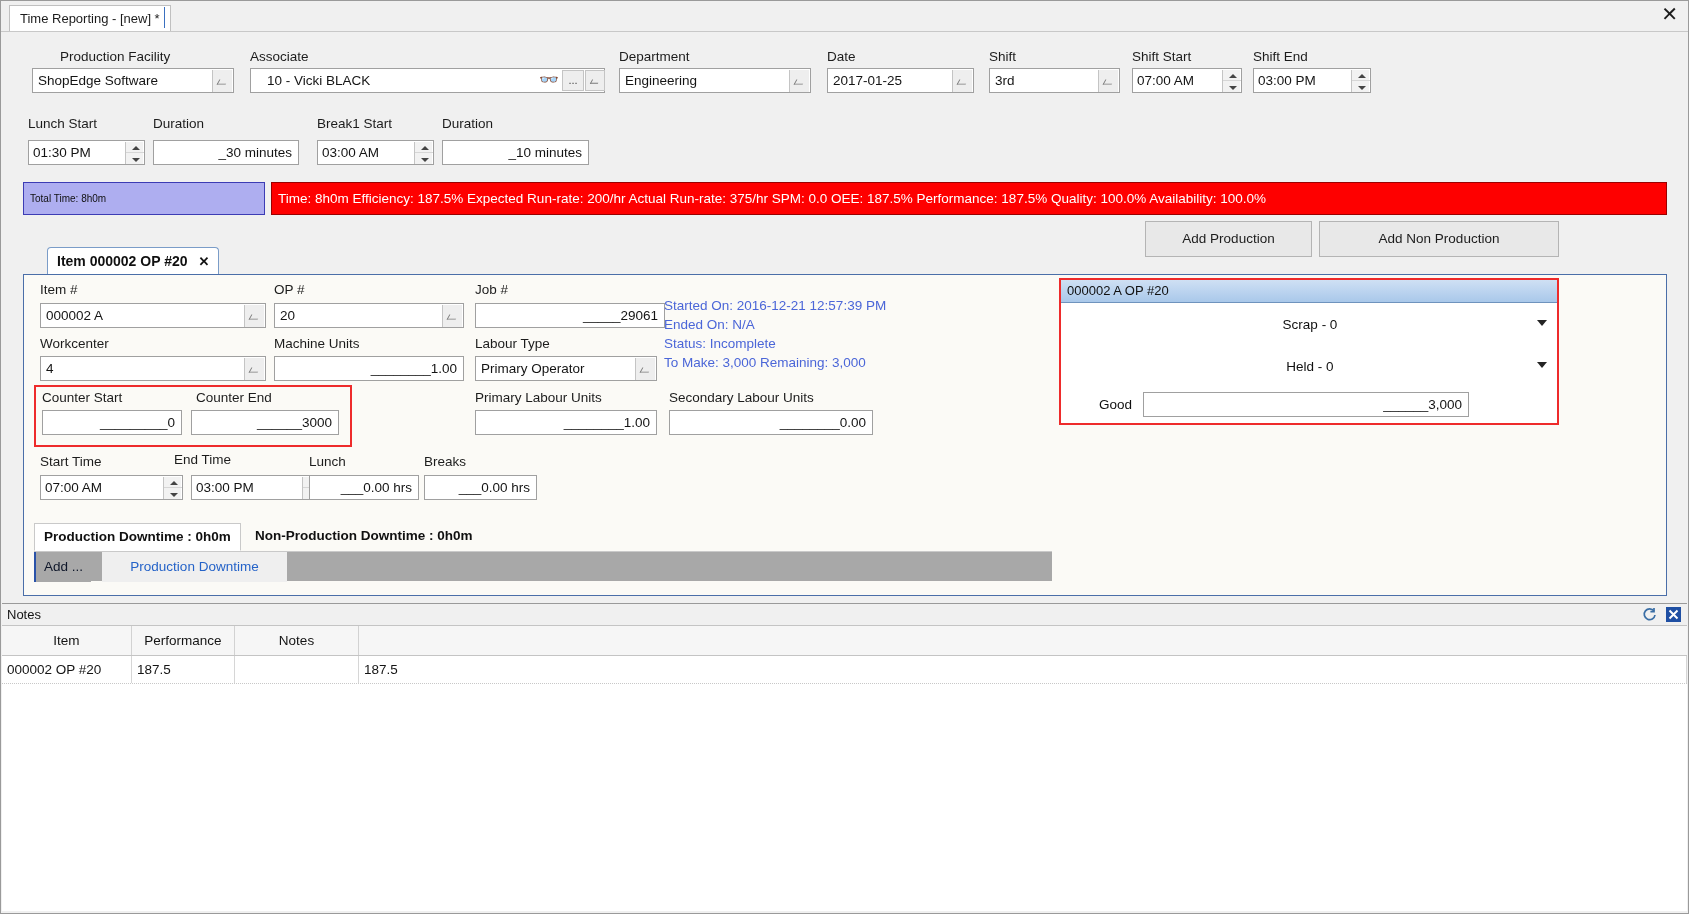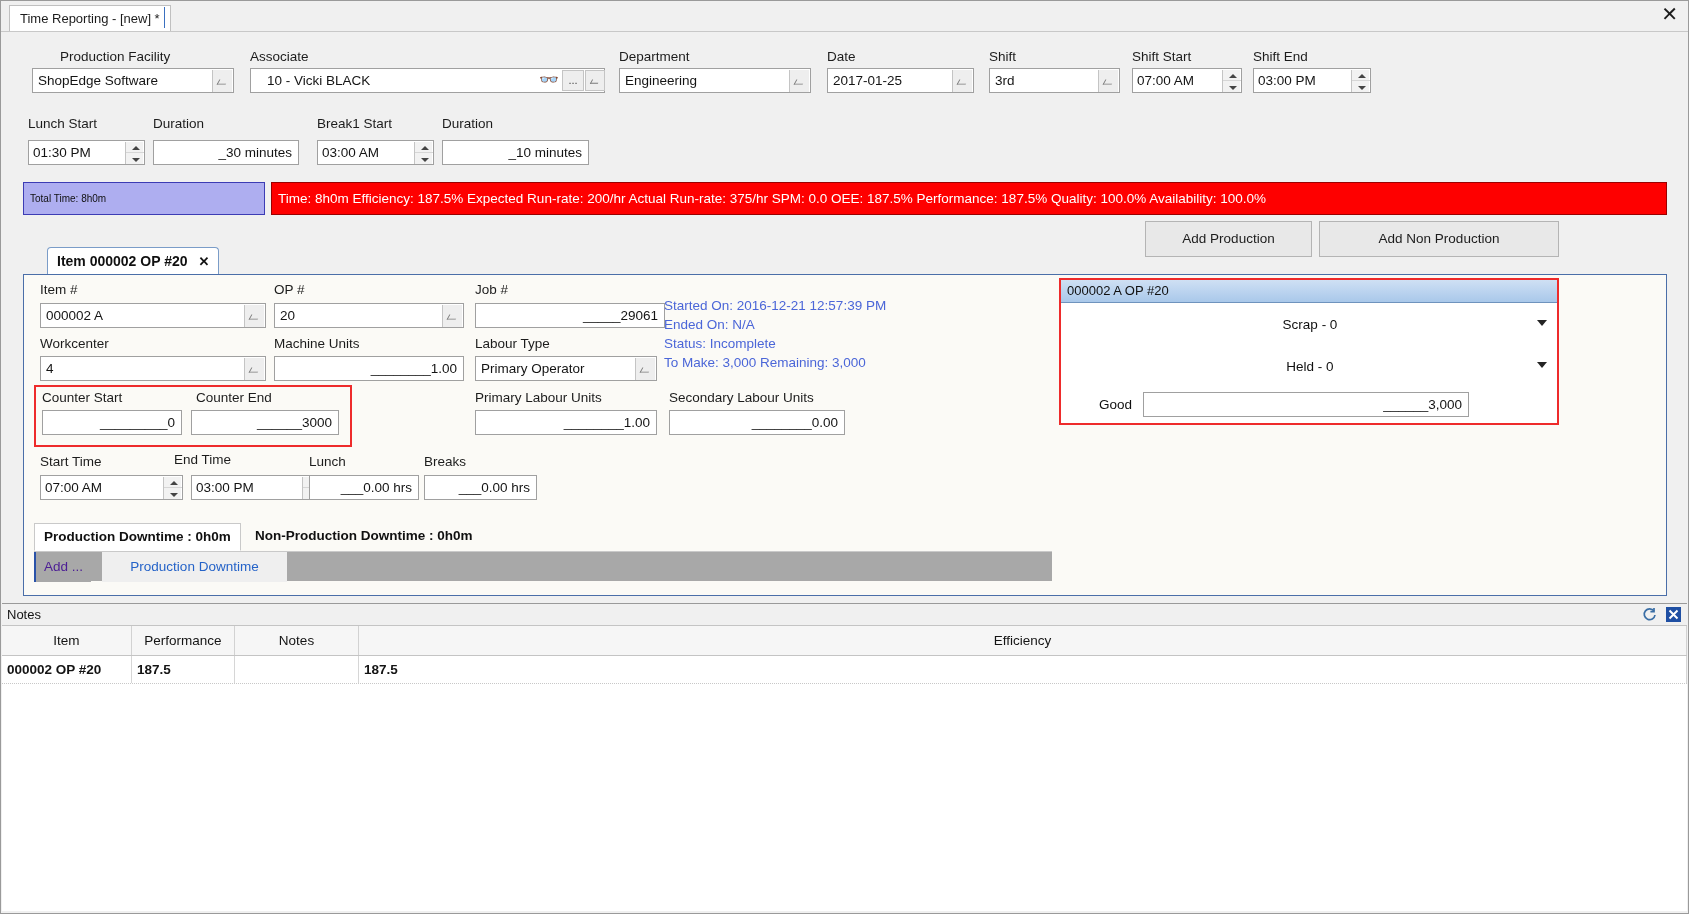--- a/index.html
+++ b/index.html
@@ -272,21 +272,21 @@
     left: 10px; top: 276px;
     width: 1018px; height: 30px;
     background: #a8a8a8;
     border-top: 1px solid #c9c9c9;
   }
   .dt-add {
     position: absolute;
     left: 0; top: 0;
     height: 30px;
     background: #a8a8a8;
-    color: #4c1d95;
+    color: #0f172a;
     font-size: 13.5px;
     line-height: 29px;
     padding: 0 8px;
     border-left: 2px solid #2a52a8;
     cursor: pointer;
   }
   .dt-crumb {
     position: absolute;
     left: 68px; top: 0;
     width: 185px; height: 30px;
@@ -338,21 +338,20 @@
     border-right: 1px solid #d2d2d2;
     font-size: 13.5px;
     color: #141414;
     text-align: center;
     line-height: 29px;
   }
   .grid-row {
     display: flex;
     height: 28px;
     border-bottom: 1px dotted #c8c8c8;
-    font-weight: bold;
   }
   .grid-row div {
     border-right: 1px solid #d6d6d6;
     font-size: 13.5px;
     color: #141414;
     line-height: 27px;
     padding-left: 5px;
     overflow: hidden;
     white-space: nowrap;
   }
@@ -529,21 +528,21 @@
     <div class="inp right" style="left:167px; top:135px; width:148px;">
       <span>______3000</span>
     </div>
 
     <div class="lab" style="left:451px; top:115px;">Primary Labour Units</div>
     <div class="inp right" style="left:451px; top:135px; width:182px;">
       <span>________1.00</span>
     </div>
 
     <div class="lab" style="left:645px; top:115px;">Secondary Labour Units</div>
-    <div class="inp right" style="left:645px; top:135px; width:176px;">
+    <div class="inp right" style="left:645px; top:135px; width:204px;">
       <span>________0.00</span>
     </div>
 
     <div class="lab" style="left:16px; top:179px;">Start Time</div>
     <div class="inp" style="left:16px; top:200px; width:143px;">
       <span>07:00 AM</span>
       <span class="spin">
           <span class="up"></span>
           <span class="dn"></span>
         </span>
@@ -622,21 +621,20 @@
             </svg>
         </span>
       </span>
     </div>
 
     <div class="grid">
       <div class="grid-head">
         <div class="c-item">Item</div>
         <div class="c-perf">Performance</div>
         <div class="c-notes">Notes</div>
-        <div class="c-eff">Efficiency</div>
       </div>
       <div class="grid-row">
         <div class="c-item">000002 OP #20</div>
         <div class="c-perf">187.5</div>
         <div class="c-notes"></div>
         <div class="c-eff">187.5</div>
       </div>
     </div>
   </div>
 

